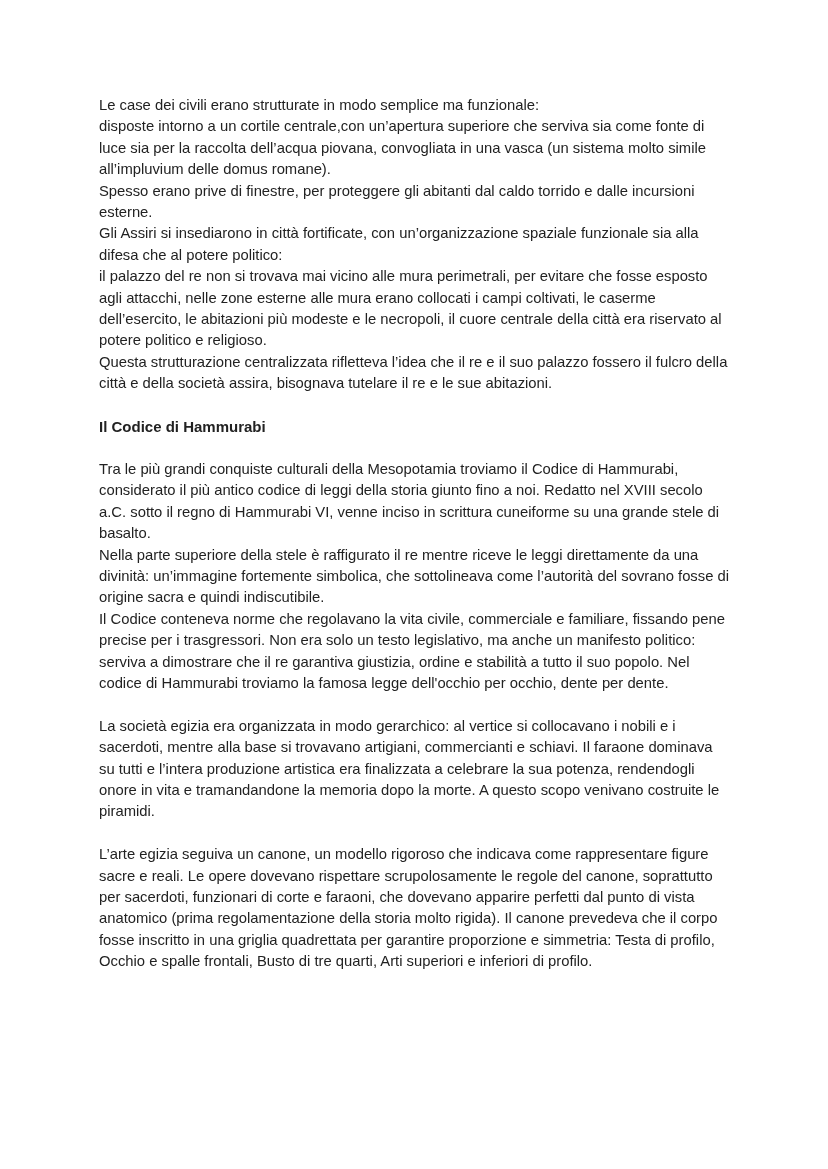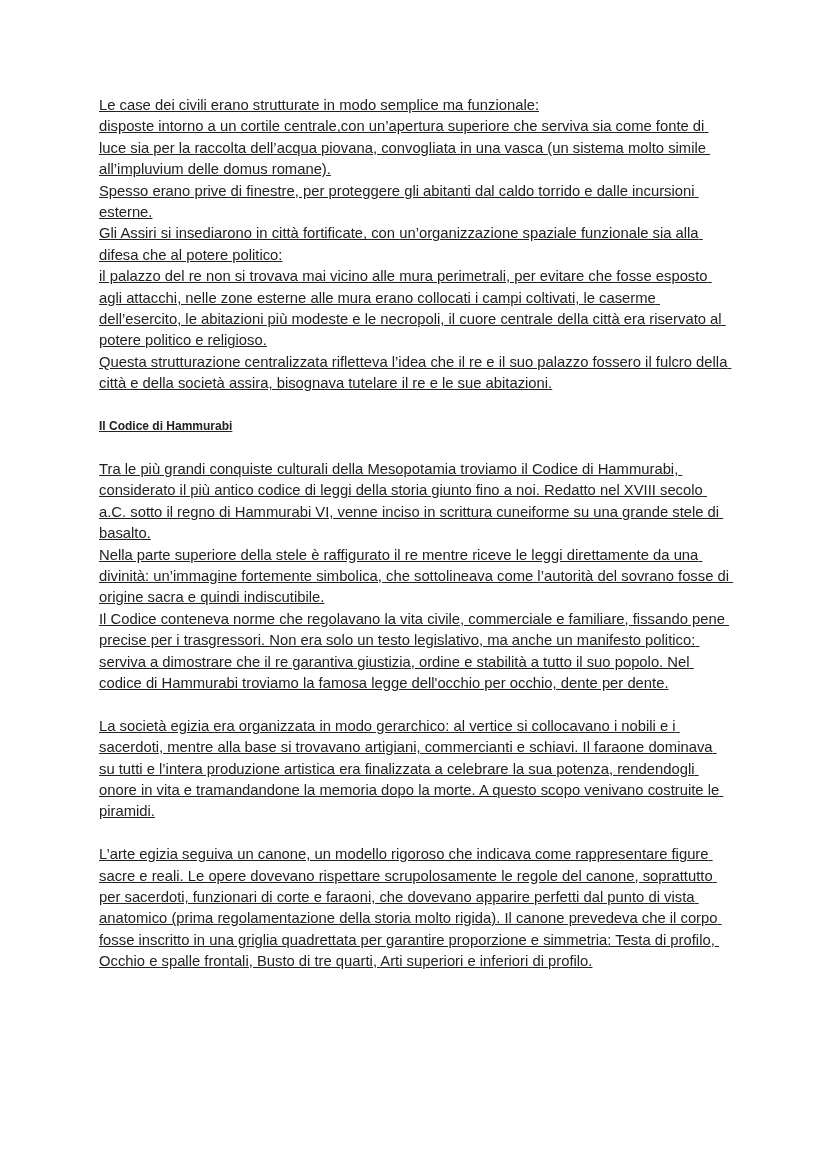--- a/index.html
+++ b/index.html
@@ -11,31 +11,30 @@
   .page {
     position: relative;
     width: 828px;
     height: 1169px;
     background: #ffffff;
     box-sizing: border-box;
     padding: 95px 99px 40px 99px;
     font-family: "Liberation Sans", sans-serif;
     color: #222222;
     overflow: hidden;
-    text-decoration: underline;
   }
   .body-par {
     font-size: 14.8px;
     line-height: 21.4px;
     font-weight: normal;
     white-space: pre-wrap;
     margin: 0 0 21.4px 0;
   }
   .heading {
-    font-size: 12px;
+    font-size: 15px;
     line-height: 21.4px;
     font-weight: bold;
     white-space: pre-wrap;
     margin: 0 0 21.4px 0;
   }
 </style>
 </head>
 <body>
 
 <div class="page">

